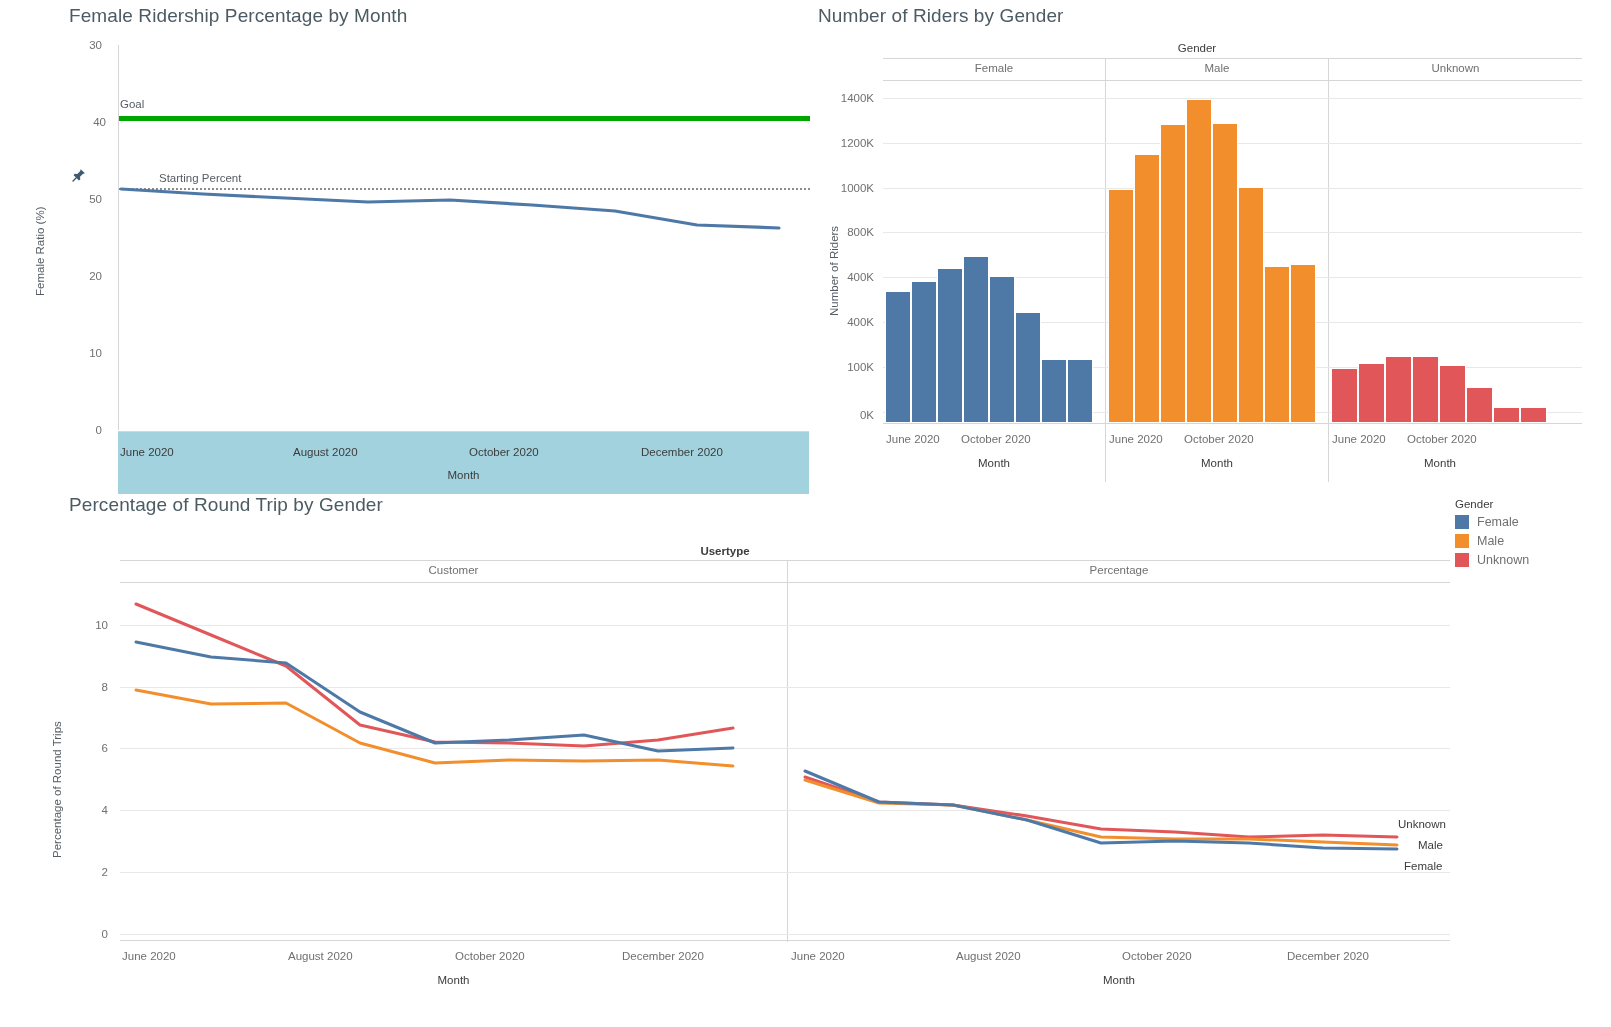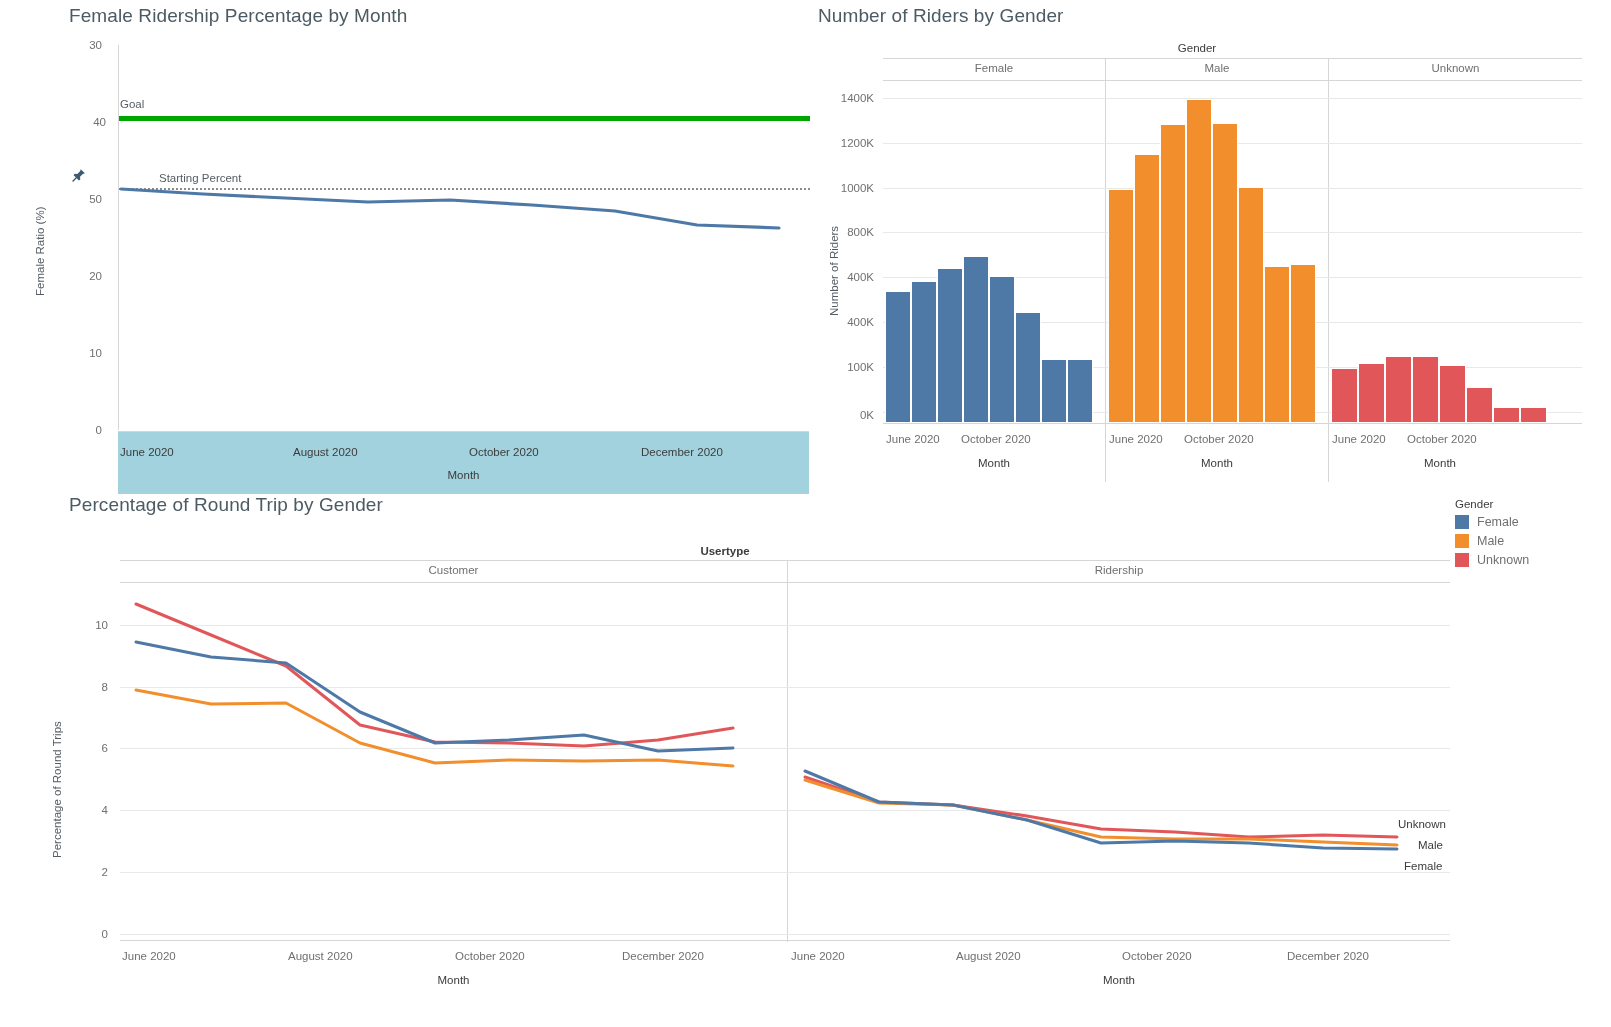--- a/index.html
+++ b/index.html
@@ -271,21 +271,21 @@
     <div class="axis-title" style="position:absolute; left:517px; top:457px; width:222px; color:#3c3c3c;">Month</div>
   </div>
 
   <div class="panel" id="chart3">
     <div class="viz-title" style="position:absolute; left:69px; top:0;">Percentage of Round Trip by Gender</div>
 
     <div class="hdr-title" style="left:0px; top:51px; width:1450px;font-weight:bold;">Usertype</div>
 
     <div class="panel-divider-h" style="left:120px; top:66px; width:1330px;"></div>
     <div class="hdr-label" style="left:120px; top:70px; width:667px;">Customer</div>
-    <div class="hdr-label" style="left:788px; top:70px; width:662px;">Ridership</div>
+    <div class="hdr-label" style="left:788px; top:70px; width:662px;">Percentage</div>
     <div class="panel-divider-h" style="left:120px; top:88px; width:1330px;"></div>
 
     <div class="panel-divider" style="left:787px; top:66px; height:382px;"></div>
 
     <div class="tick-label right" style="left:62px; top:125px; width:46px;">10</div>
     <div class="tick-label right" style="left:62px; top:187px; width:46px;">8</div>
     <div class="tick-label right" style="left:62px; top:248px; width:46px;">6</div>
     <div class="tick-label right" style="left:62px; top:310px; width:46px;">4</div>
     <div class="tick-label right" style="left:62px; top:372px; width:46px;">2</div>
     <div class="tick-label right" style="left:62px; top:434px; width:46px;">0</div>

